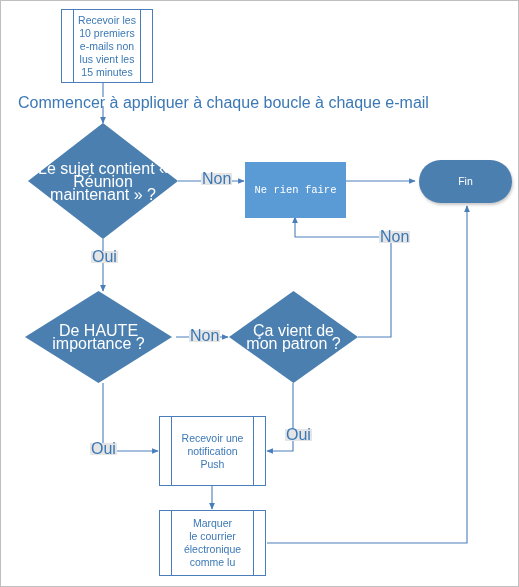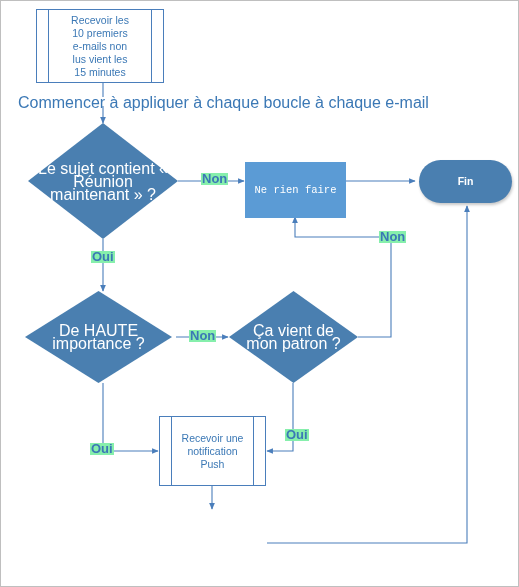--- a/index.html
+++ b/index.html
@@ -99,27 +99,26 @@
     font-size: 16px;
     line-height: 13px;
     position: relative;
     z-index: 2;
     padding: 0 8px;
   }
   
   .elabel {
     position: absolute;
     color: #3b78b5;
-    font-size: 13px;
+    font-size: 16px;
     line-height: 12px;
     white-space: nowrap;
     z-index: 4;
-    background: #86efac;
+    background: #e5e5e5;
     padding: 0 1px;
-    font-weight: bold;
   }
   .freetext {
     position: absolute;
     color: #3b78b5;
     font-size: 16px;
     line-height: 13px;
     white-space: nowrap;
     z-index: 4;
   }
 </style>
@@ -152,21 +151,21 @@
       <path d="M357,336 L390,336 L390,236 L294,236 L294,216" marker-end="url(#arw)"></path>
 
       <path d="M292,382 L292,450 L266,450" marker-end="url(#arw)"></path>
 
       <path d="M211,485 L211,508" marker-end="url(#arw)"></path>
 
       <path d="M266,542 L466,542 L466,205" marker-end="url(#arw)"></path>
     </g>
   </svg>
 
-  <div class="node proc" style="left:35px; top:8px; width:128px; height:74px;text-align:center;">
+  <div class="node proc" style="left:60px; top:8px; width:92px; height:74px;text-align:center;">
     <span class="bar l"></span>
     <span class="bar r"></span>
     <span class="txt">
       <span>Recevoir les</span><br>
       <span>10 premiers</span><br>
       <span>e-mails non</span><br>
       <span>lus vient les</span><br>
       <span>15 minutes</span>
     </span>
   </div>
@@ -178,21 +177,21 @@
     <span class="txt">
       <span>Le sujet contient « Réunion</span><br>
       <span>maintenant » ?</span>
     </span>
   </div>
 
   <div class="node rect" style="left:244px; top:161px; width:101px; height:56px;font-family:Liberation Mono, monospace;">
     <span class="txt">Ne rien faire</span>
   </div>
 
-  <div class="node term" style="left:418px; top:159px; width:93px; height:43px;font-weight:bold;">
+  <div class="node term" style="left:418px; top:159px; width:93px; height:43px;">
     <span class="txt">Fin</span>
   </div>
 
   <div class="node diamond" style="left:24px; top:290px; width:147px; height:92px;">
     <span class="shape"></span>
     <span class="txt">De HAUTE importance ?</span>
   </div>
 
   <div class="node diamond" style="left:228px; top:290px; width:129px; height:92px;align-items:center;">
     <span class="shape"></span>
@@ -202,20 +201,30 @@
   <div class="node proc" style="left:158px; top:415px; width:107px; height:70px;">
     <span class="bar l"></span>
     <span class="bar r"></span>
     <span class="txt">
       <span>Recevoir une</span><br>
       <span>notification</span><br>
       <span>Push</span>
     </span>
   </div>
 
+  <div class="node proc" style="left:158px; top:509px; width:107px; height:66px;">
+    <span class="bar l"></span>
+    <span class="bar r"></span>
+    <span class="txt">
+      <span>Marquer</span><br>
+      <span>le courrier</span><br>
+      <span>électronique</span><br>
+      <span>comme lu</span>
+    </span>
+  </div>
 
   <div class="elabel" style="left:200px; top:172px;">Non</div>
 
   <div class="elabel" style="left:90px; top:250px;">Oui</div>
 
   <div class="elabel" style="left:188px; top:329px;">Non</div>
 
   <div class="elabel" style="left:89px; top:442px;">Oui</div>
 
   <div class="elabel" style="left:378px; top:230px;">Non</div>

